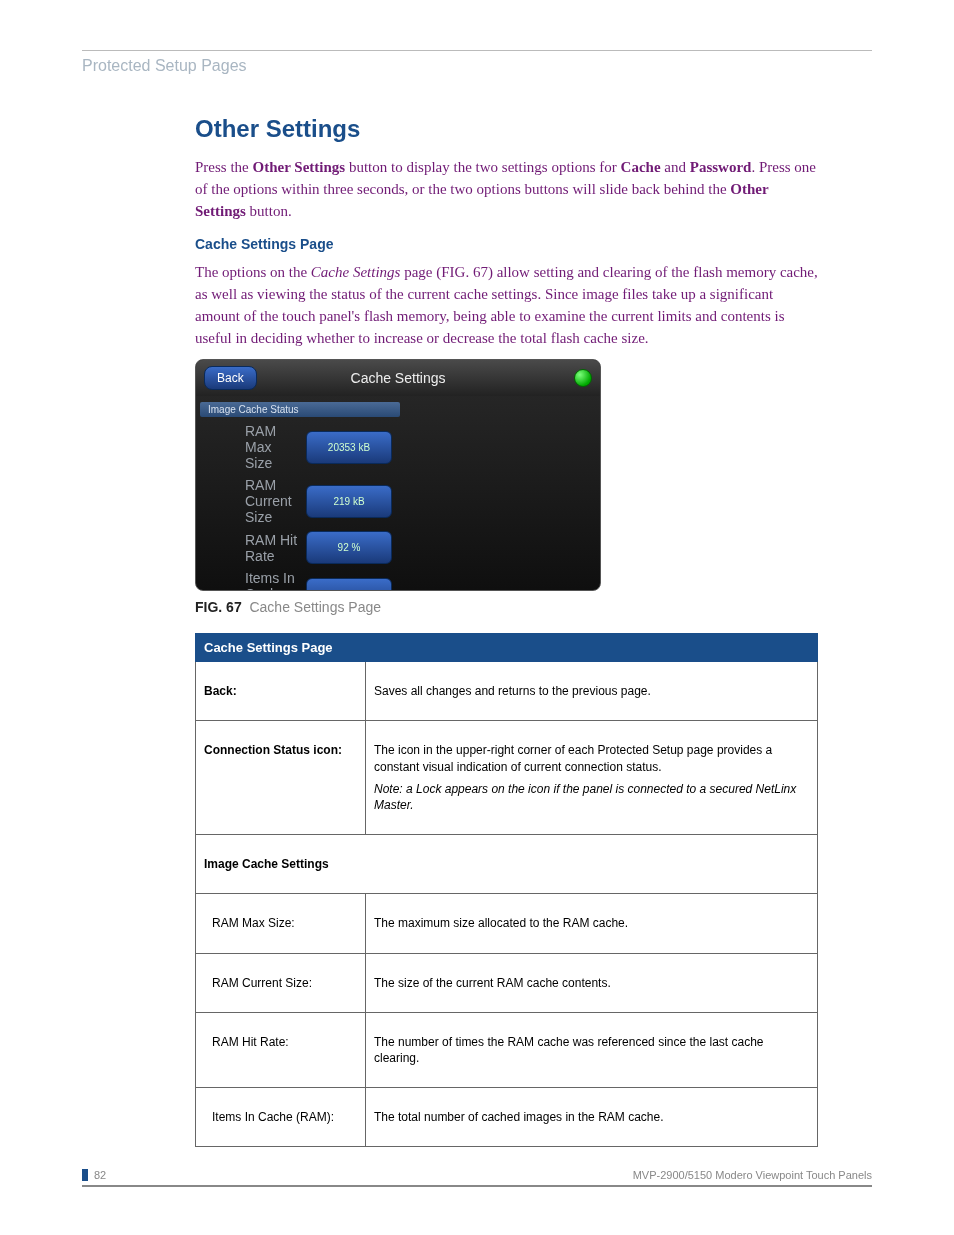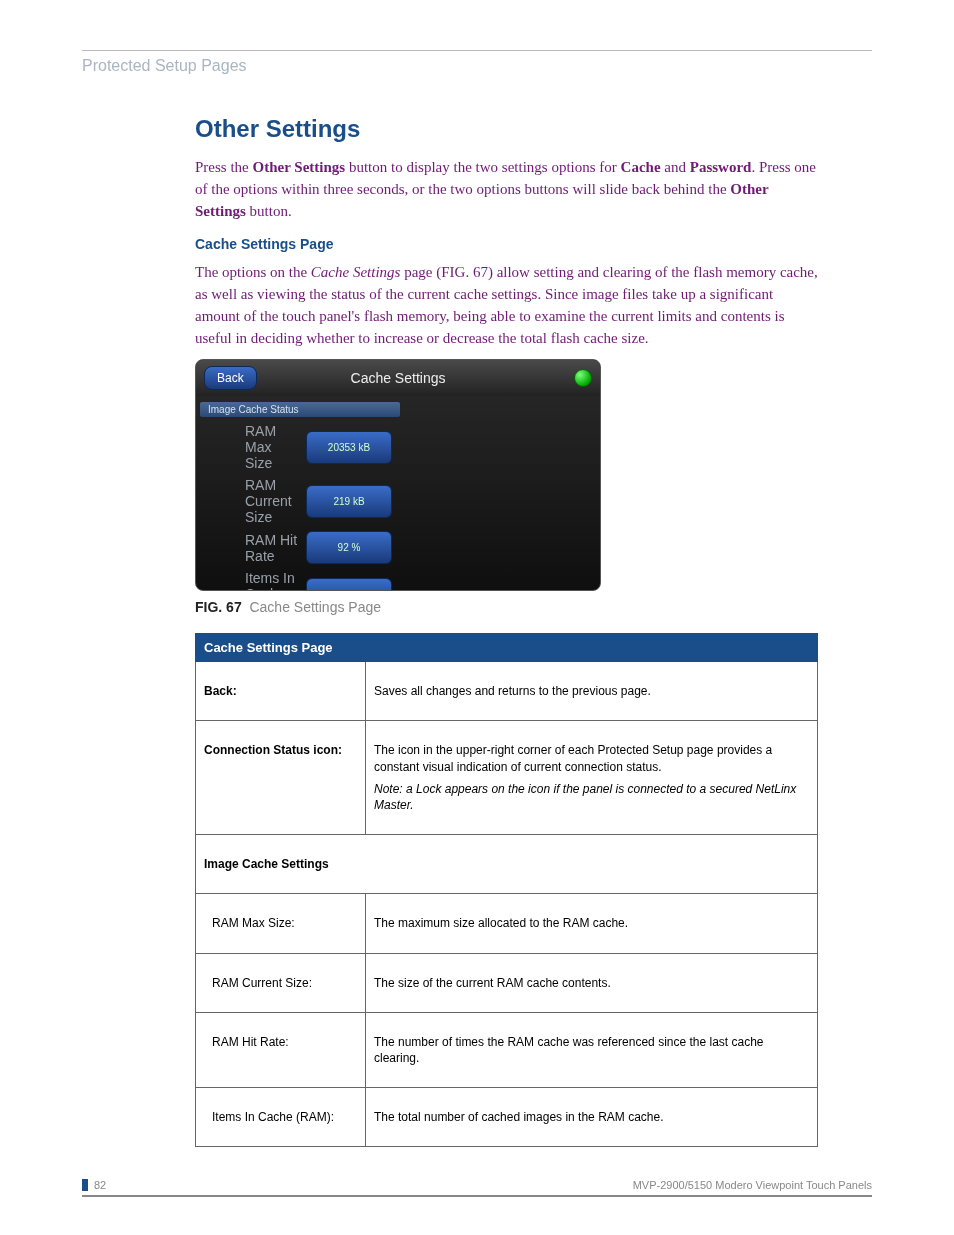--- a/index.html
+++ b/index.html
@@ -178,21 +178,21 @@
   }
   table.spec td.section {
     font-weight: bold;
   }
   .note-b { font-weight: normal; font-style: italic; }
   .note-i { font-style: italic; }
 
   .footer {
     position: absolute;
     left: 82px;
-    bottom: 38px;
+    bottom: 48px;
     width: 790px;
   }
   .footer-line {
     display: flex;
     justify-content: space-between;
     align-items: center;
     font-family: Arial, sans-serif;
     font-size: 11px;
     color: #888;
     margin-bottom: 4px;

